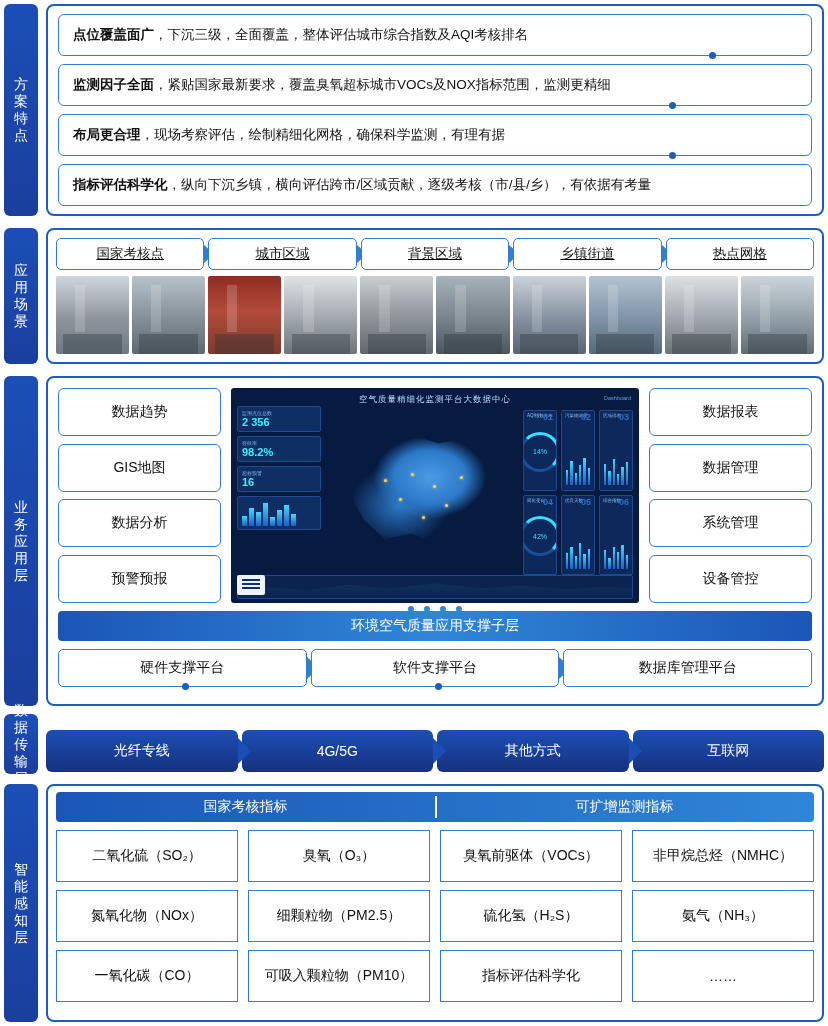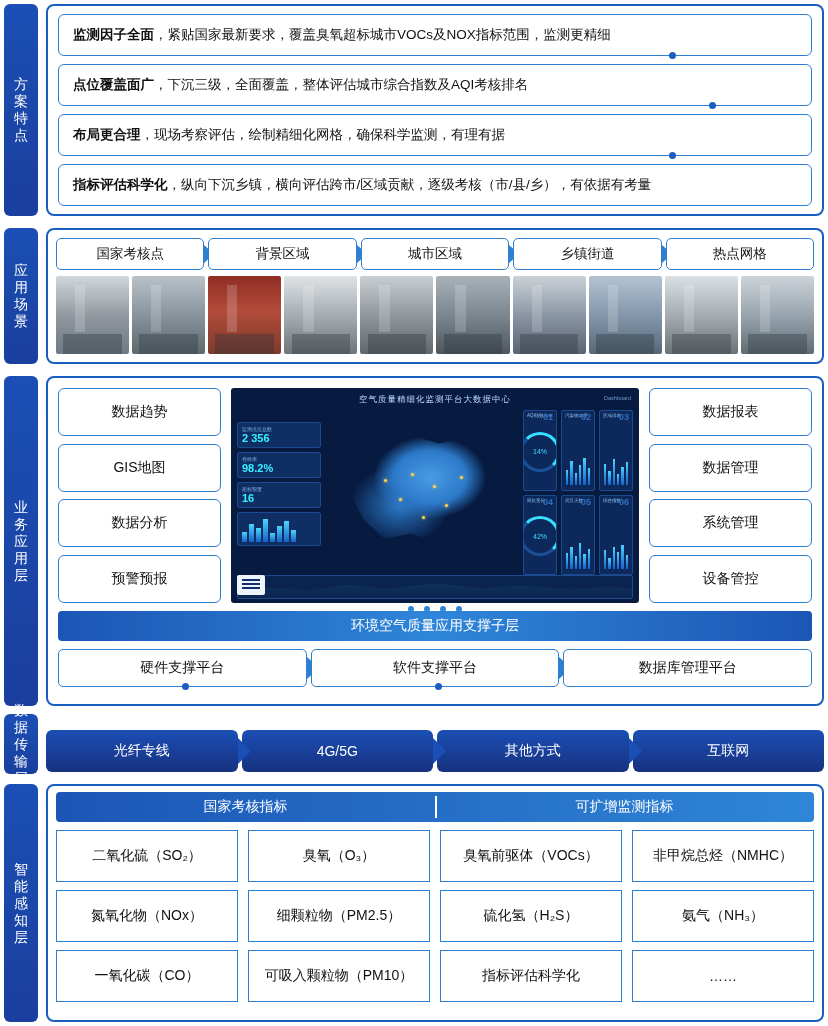--- a/index.html
+++ b/index.html
@@ -83,20 +83,21 @@
   .f-dot1 { right: 95px; bottom: -4px; }
   .f-dot2 { right: 135px; bottom: -4px; }
   .f-dot3 { right: 135px; bottom: -4px; }
 
   
   #sec-scenes { top: 228px; height: 136px; padding: 8px 8px; }
   .scene-tabs {
     display: flex;
     gap: 4px;
     height: 32px;
+    text-decoration: underline;
   }
   .scene-tab {
     position: relative;
     flex: 1;
     border: 1px solid #2f7fd0;
     border-radius: 5px;
     font-size: 13.5px;
     color: #111;
     display: flex;
     align-items: center;
@@ -200,21 +201,21 @@
     letter-spacing: 1px;
   }
   .dash-corner {
     position: absolute;
     top: 7px; right: 8px;
     font-size: 5.5px;
     color: #6f9ad0;
   }
   .dash-left {
     position: absolute;
-    top: 34px; left: 6px;
+    top: 18px; left: 6px;
     width: 84px; bottom: 28px;
   }
   .kpi {
     background: rgba(18,52,110,0.8);
     border: 1px solid #1d4a8f;
     border-radius: 2px;
     padding: 3px 4px;
     margin-bottom: 4px;
   }
   .kpi .t { font-size: 5px; color: #7fb2e8; }
@@ -470,46 +471,46 @@
   </div>
   <div class="vlabel" style="top:714px; height:60px;">
     <span>数据传输层</span>
   </div>
   <div class="vlabel" style="top:784px; height:238px;">
     <span>智能感知层</span>
   </div>
 
   <div class="section" id="sec-features">
     <div class="feature-row">
+      <div><b>点位覆盖面广</b><span>，下沉三级，全面覆盖，整体评估城市综合指数及AQI考核排名</span></div>
+      <span class="dot f-dot1"></span>
+    </div>
+    <div class="feature-row">
       <div><b>监测因子全面</b><span>，紧贴国家最新要求，覆盖臭氧超标城市VOCs及NOX指标范围，监测更精细</span></div>
       <span class="dot f-dot2"></span>
-    </div>
-    <div class="feature-row">
-      <div><b>点位覆盖面广</b><span>，下沉三级，全面覆盖，整体评估城市综合指数及AQI考核排名</span></div>
-      <span class="dot f-dot1"></span>
     </div>
     <div class="feature-row">
       <div><b>布局更合理</b><span>，现场考察评估，绘制精细化网格，确保科学监测，有理有据</span></div>
       <span class="dot f-dot3"></span>
     </div>
     <div class="feature-row">
       <div><b>指标评估科学化</b><span>，纵向下沉乡镇，横向评估跨市/区域贡献，逐级考核（市/县/乡），有依据有考量</span></div>
     </div>
   </div>
 
   <div class="section" id="sec-scenes">
     <div class="scene-tabs">
       <div class="scene-tab">
           <span>国家考核点</span>
         </div>
       <div class="scene-tab">
+          <span>城市区域</span>
+        </div>
+      <div class="scene-tab">
           <span>背景区域</span>
-        </div>
-      <div class="scene-tab">
-          <span>城市区域</span>
         </div>
       <div class="scene-tab">
           <span>乡镇街道</span>
         </div>
       <div class="scene-tab">
           <span>热点网格</span>
         </div>
     </div>
     <div class="scene-imgs">
       <div class="ph a"></div>

